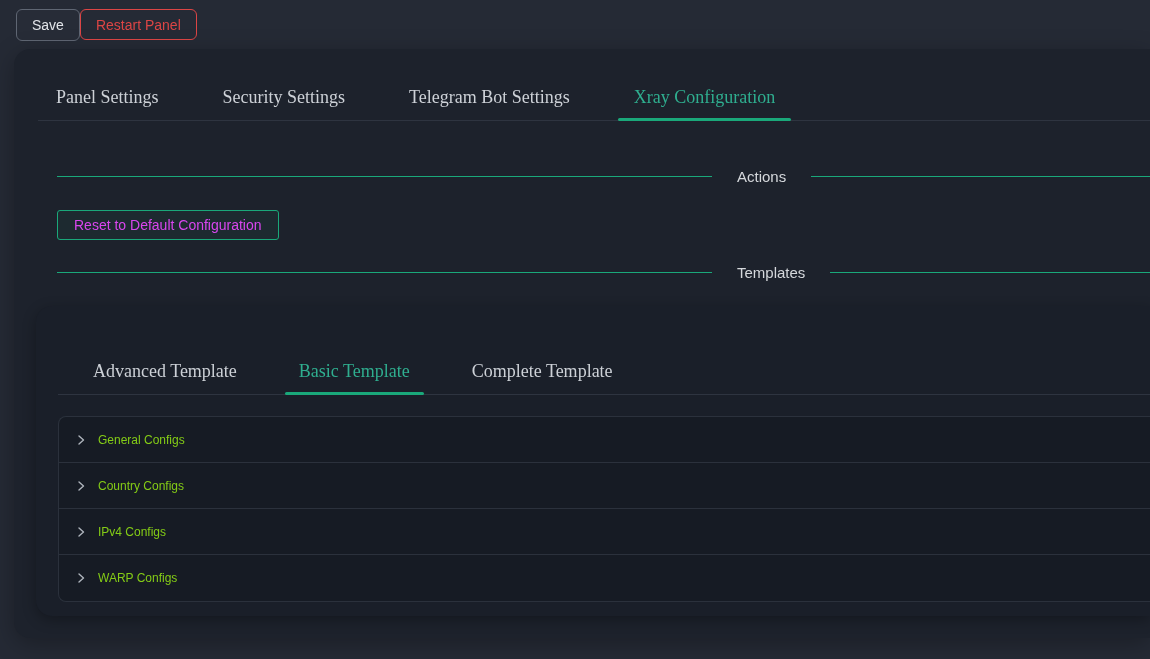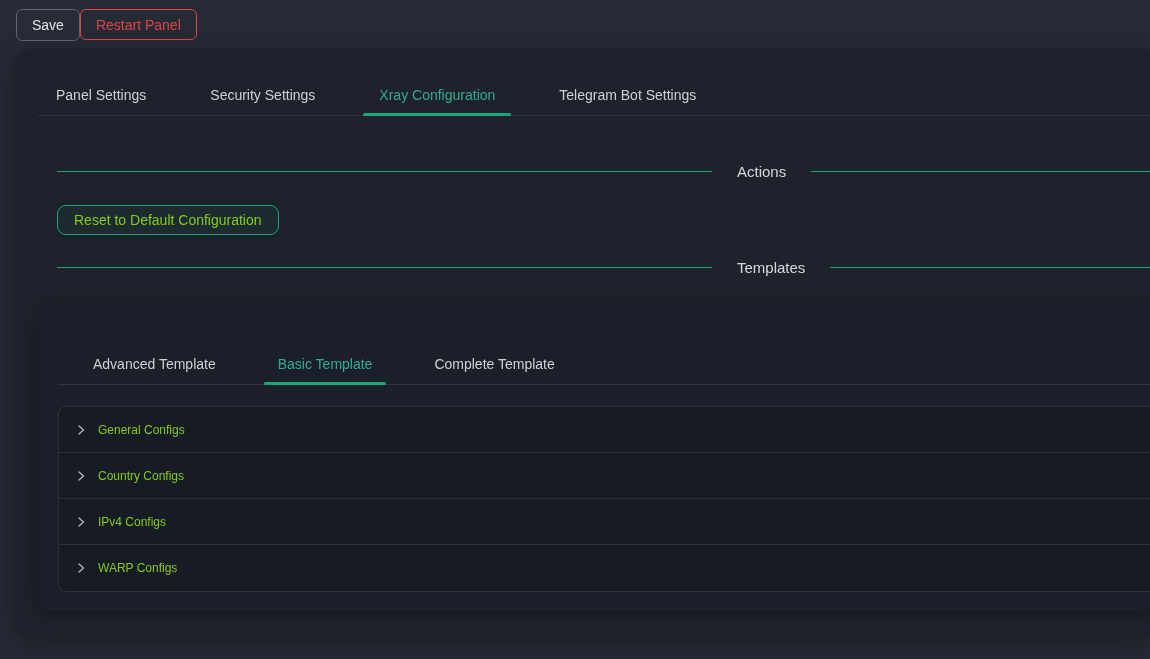--- a/index.html
+++ b/index.html
@@ -49,25 +49,26 @@
   }
   
   .tabbar {
     display: flex;
     align-items: flex-end;
     border-bottom: 1px solid #2e3440;
   }
   .tab {
     position: relative;
     padding: 12px 16px;
-    font-size: 14px;
+    font-size: 18px;
     color: #cdd1d7;
     cursor: pointer;
     margin-right: 32px;
     white-space: nowrap;
+    font-family: Liberation Serif, serif;
   }
   .tab:last-child { margin-right: 0; }
   .tab.active { color: #2fae8f; }
   .tab.active::after {
     content: "";
     position: absolute;
     left: 0; right: 0; bottom: -1px;
     height: 3px;
     background: #1aa87a;
     border-radius: 2px;
@@ -97,22 +98,22 @@
   }
   .divider-actions { margin-top: 45px; }
   .divider-templates { margin-top: 22px; justify-content: flex-end; }
   
   .btn-accent {
     margin: 23px 0 0 43px;
     height: 30px;
     padding: 0 16px;
     background: rgba(26,168,122,0.06);
     border: 1px solid #1aa87a;
-    border-radius: 9px;
-    color: #84cc16;
+    border-radius: 3px;
+    color: #d946ef;
   }
   
   .inner-card {
     margin: 23px 0 0 22px;
     width: 1114px;
     height: 310px;
     background: #1a1f29;
     border-radius: 16px 0 0 16px;
     box-shadow: 0 4px 14px rgba(0,0,0,0.3);
     overflow: hidden;
@@ -161,22 +162,22 @@
   <button class="btn btn-danger">Restart Panel</button>
 </div>
 
 <div class="card">
 
   
   <div class="main-tabs-wrap">
     <div class="tabbar main-tabbar">
       <div class="tab">Panel Settings</div>
       <div class="tab">Security Settings</div>
+      <div class="tab">Telegram Bot Settings</div>
       <div class="tab active">Xray Configuration</div>
-      <div class="tab">Telegram Bot Settings</div>
     </div>
     <div class="main-tabbar-rule"></div>
   </div>
 
   
   <div class="divider divider-actions">
     <span class="line line-left"></span>
     <span class="divider-text">Actions</span>
     <span class="line line-right"></span>
   </div>

